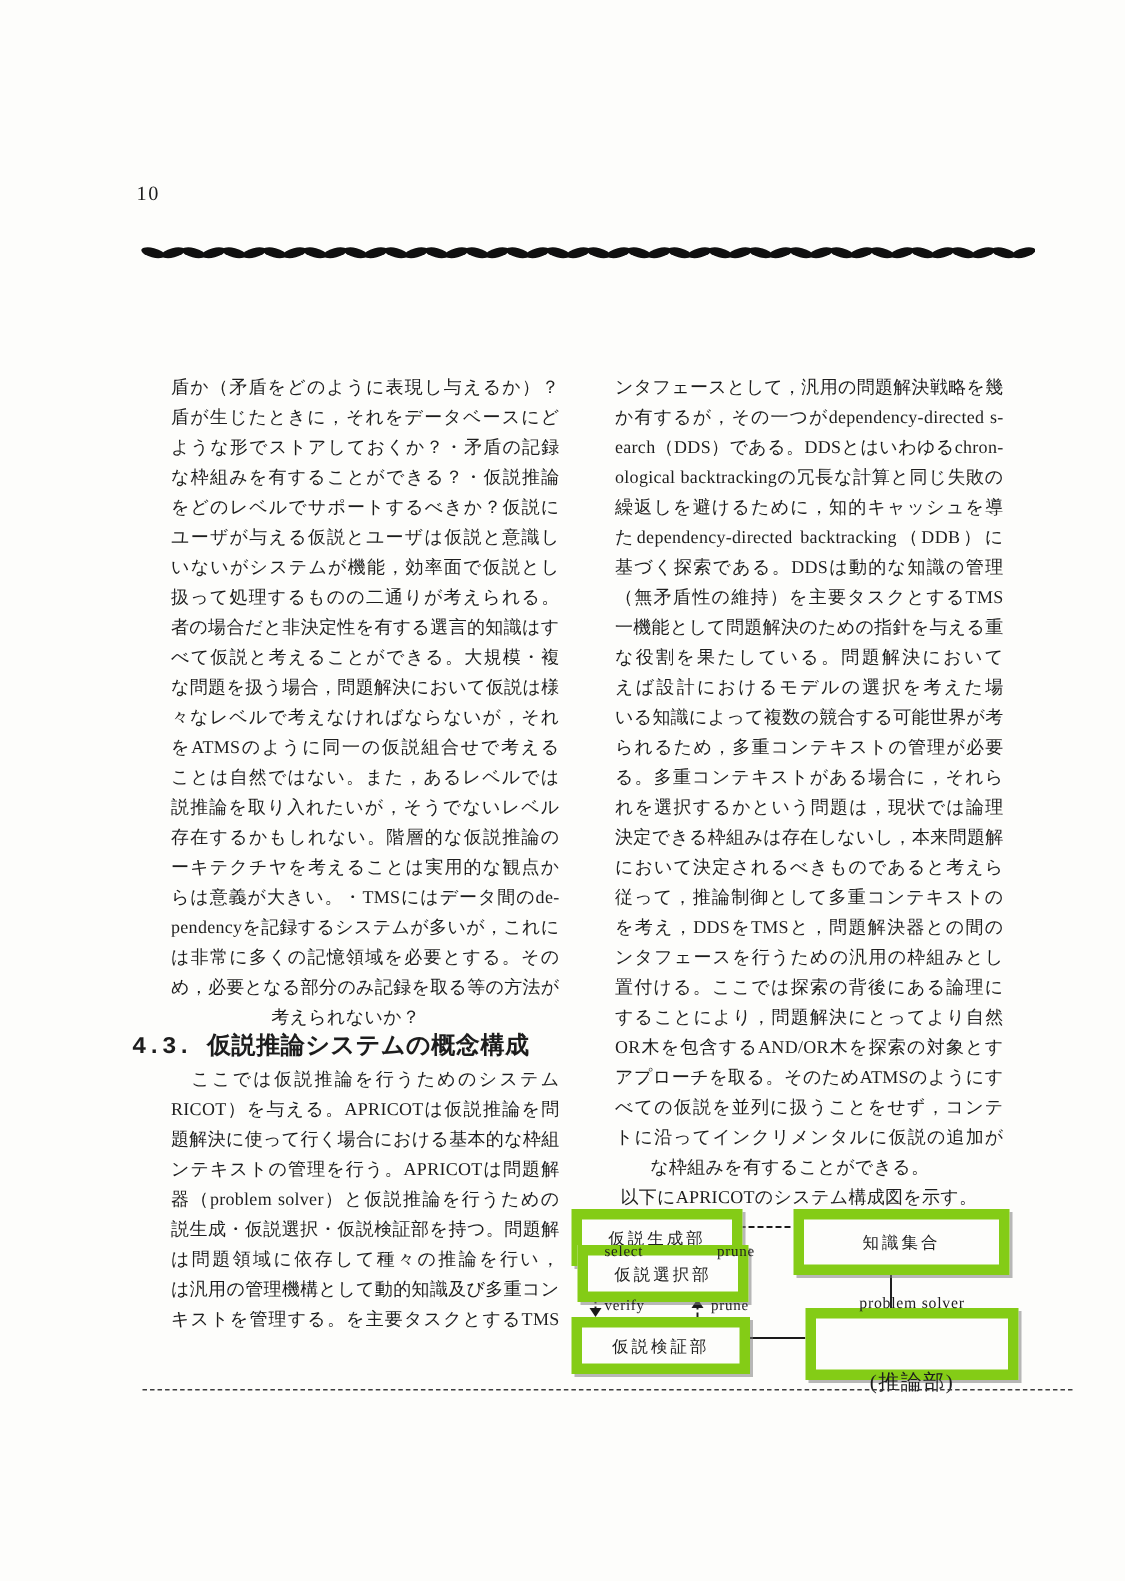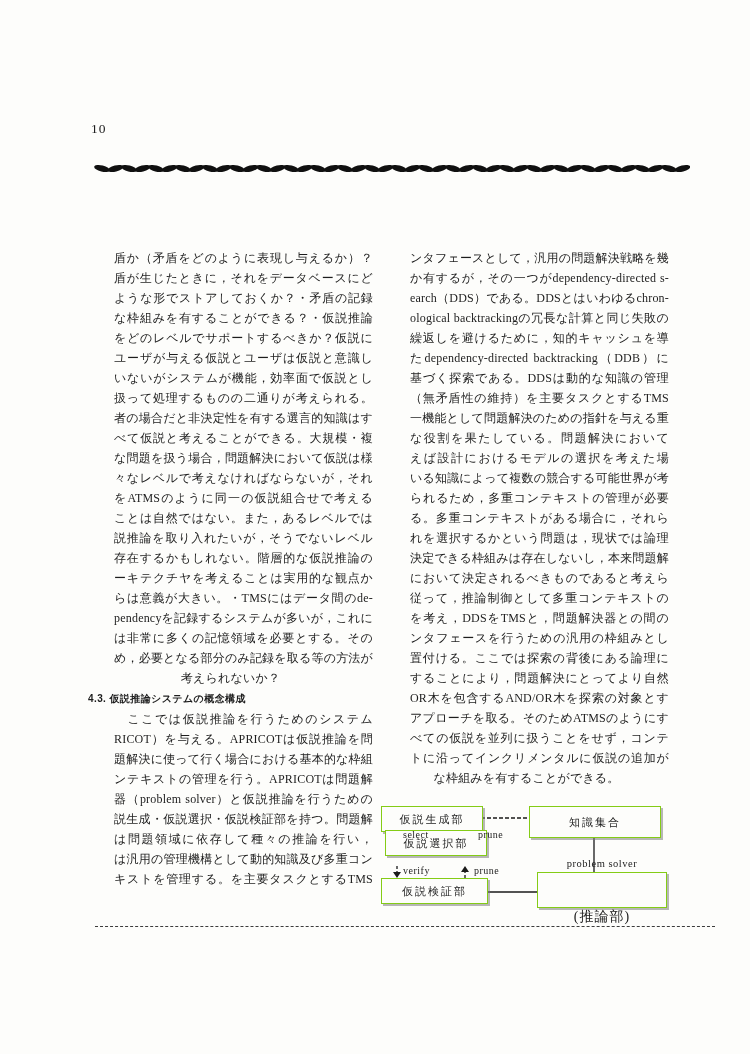--- a/index.html
+++ b/index.html
@@ -24,31 +24,31 @@
     height:20px;line-height:20px;font-size:12px;
     overflow:hidden;letter-spacing:0.2px;
   }
   .just{
     text-align:justify;text-align-last:justify;
     -moz-text-align-last:justify;text-justify:inter-character;margin-left:26px;
   }
   .plain{text-align:center;}
   .heading{
     margin:0;height:21px;line-height:21px;
-    font-size:10px;font-weight:bold;
-    font-family:Liberation Sans, sans-serif;
+    font-size:16px;font-weight:bold;
+    font-family:Liberation Mono, monospace;
     letter-spacing:0.4px;
   }
   
   .diagram{
     position:absolute;left:377px;top:806px;width:308px;height:104px;
   }
   .connectors{position:absolute;left:0;top:0;}
   .dbox{
-    position:absolute;border:1px solid #84cc16;background:#fdfdfb;
+    position:absolute;border:7px solid #84cc16;background:#fdfdfb;
     display:flex;align-items:center;justify-content:center;
     font-size:11px;letter-spacing:2px;
     box-shadow:2px 2px 0 rgba(125,125,125,0.55);
   }
   .dbox.solver{
     flex-direction:column;letter-spacing:0.5px;
     font-size:10.5px;line-height:13px;gap:40px;
   }
   .dbox.solver .sub{font-size:14px;letter-spacing:1px;}
   .alabel{
@@ -179,20 +179,21 @@
         <div class="tline just">を考え，DDSをTMSと，問題解決器との間のイ</div>
         <div class="tline just">ンタフェースを行うための汎用の枠組みとして位</div>
         <div class="tline just">置付ける。ここでは探索の背後にある論理に注目</div>
         <div class="tline just">することにより，問題解決にとってより自然で</div>
         <div class="tline just">OR木を包含するAND/OR木を探索の対象とする</div>
         <div class="tline just">アプローチを取る。そのためATMSのようにす</div>
         <div class="tline just">べての仮説を並列に扱うことをせず，コンテキス</div>
         <div class="tline just">トに沿ってインクリメンタルに仮説の追加が可能</div>
       </div>
     <div class="tline plain">な枠組みを有することができる。</div>
+    <div class="tline plain">　以下にAPRICOTのシステム構成図を示す。</div>
   </div>
 
   <div class="diagram">
     <svg class="connectors" width="308" height="104" viewBox="0 0 308 104">
 
       <line x1="104" y1="12" x2="152" y2="12" stroke-dasharray="4,2"></line>
 
       <line x1="217" y1="30" x2="217" y2="66"></line>
 
       <line x1="109" y1="86" x2="160" y2="86"></line>

